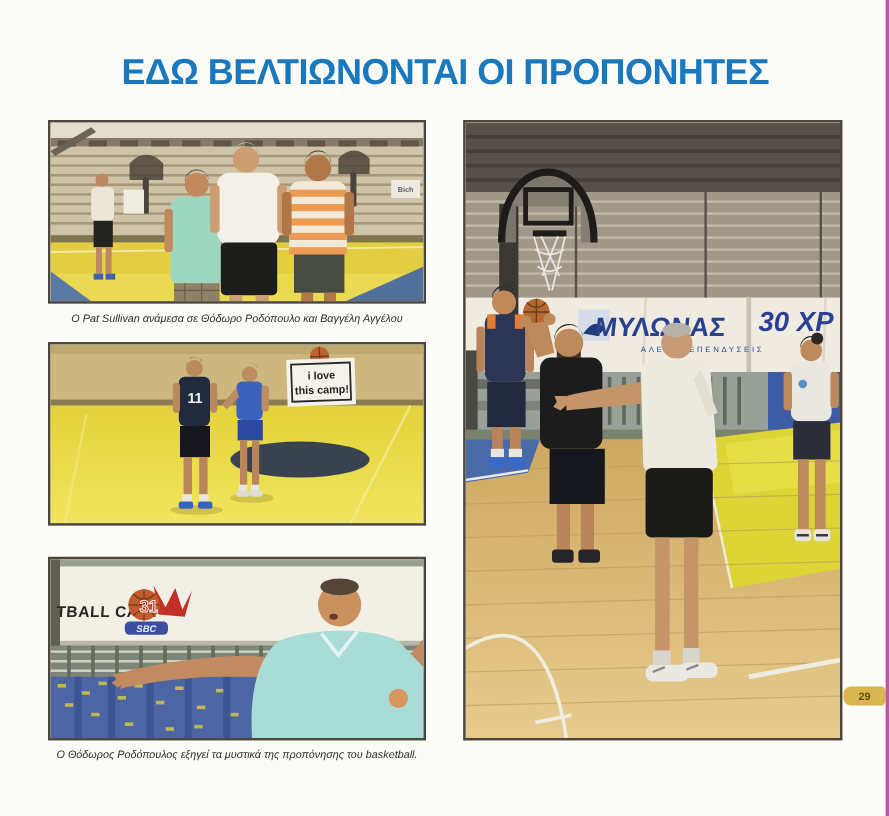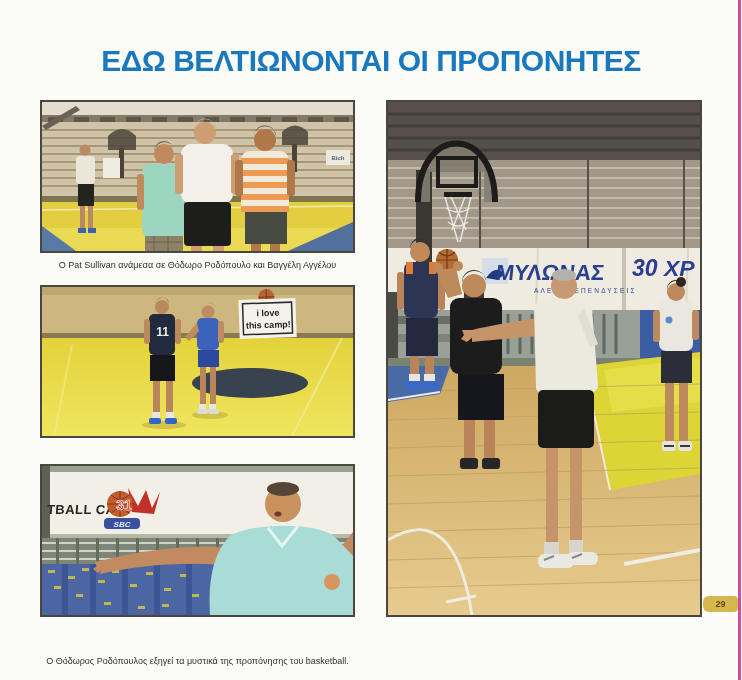--- a/index.html
+++ b/index.html
@@ -18,28 +18,28 @@
     position:absolute; border:2px solid #4b473e; background:#d8d0b8;
     overflow:hidden;
   }
   .photo-frame svg { display:block; }
   #ph1 { left:40px;  top:100px; width:315px; height:153px; }
   #ph2 { left:40px;  top:285px; width:315px; height:153px; }
   #ph3 { left:40px;  top:464px; width:315px; height:153px; }
   #ph4 { left:386px; top:100px; width:316px; height:517px; }
   .caption {
     position:absolute; width:315px; text-align:center;
-    font-size:9px; color:#2e2e2e; line-height:11px;
+    font-size:9px; font-style:italic; color:#2e2e2e; line-height:11px;
   }
   #cap1 { left:40px;  top:260px; }
   #cap2 { left:40px;  top:445px; }
-  #cap3 { left:40px;  top:624px;margin-top:32px; }
+  #cap3 { left:40px;  top:624px; }
   #cap4 { left:386px; top:624px; width:316px; }
   .page-number-badge {
-    position:absolute; left:703px; top:596px; width:35px; height:16px;
+    position:absolute; left:703px; top:572px; width:35px; height:16px;
     background:#d8b64e; border-radius:6px 4px 4px 6px;
     font-size:9px; font-weight:bold; color:#5f4d12;
     text-align:center; line-height:16px;
   }
   .page-edge-line {
     position:absolute; left:738px; top:0; width:3px; height:680px;
     background:#c94fa5;
   }
   text { font-family:"Liberation Sans", sans-serif; }
 </style>

